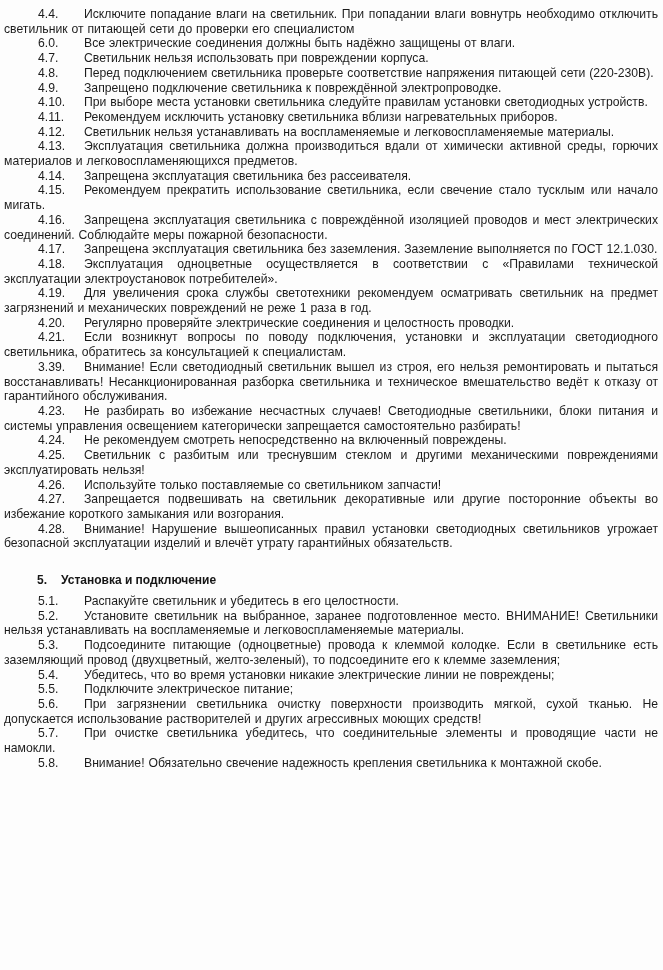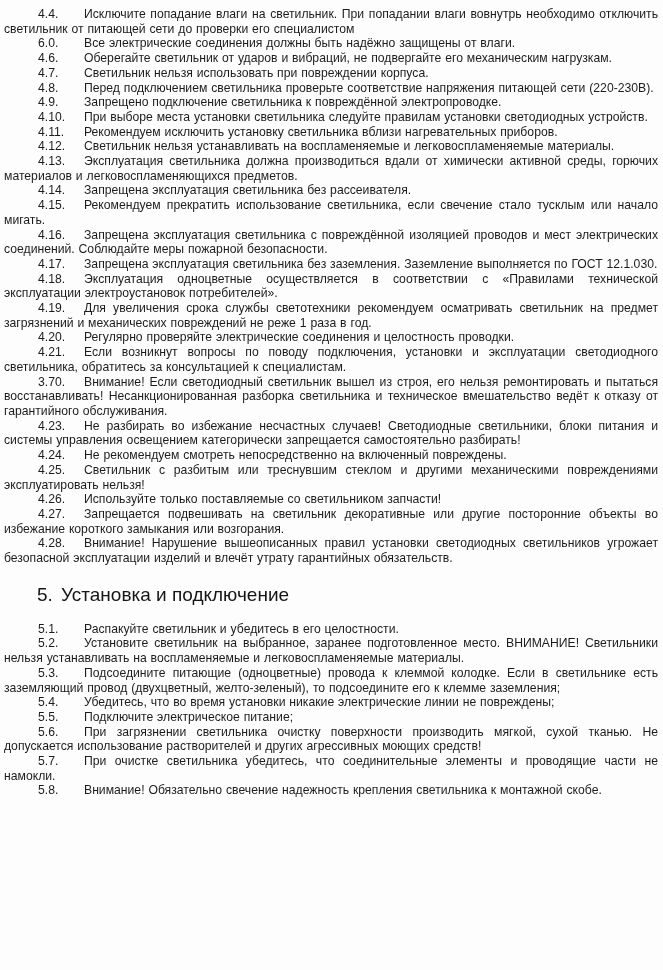--- a/index.html
+++ b/index.html
@@ -27,43 +27,42 @@
     line-height: 14.7px;
     word-spacing: 0.5px;
   }
   p.item .num {
     display: inline-block;
     width: 46px;
     text-indent: 0;
     vertical-align: baseline;
   }
   h2.section-heading {
-    margin: 20px 0 18px 0;
+    margin: 20px 0 5px 0;
     padding-left: 33px;
-    font-size: 19px;
-    font-weight: normal;
+    font-size: 12px;
+    font-weight: bold;
     color: #161616;
     line-height: 18px;
   }
   h2.section-heading .hnum {
     display: inline-block;
     width: 24px;
   }
 </style>
 </head>
 <body>
 
 <div class="page">
 
   <div class="items">
   <p class="item"><span class="num">4.4.</span><span>Исключите попадание влаги на светильник. При попадании влаги вовнутрь необходимо отключить светильник от питающей сети до проверки его специалистом</span></p>
 
   <p class="item"><span class="num">6.0.</span><span>Все электрические соединения должны быть надёжно защищены от влаги.</span></p>
 
-  <p class="item"><span class="num">4.6.</span><span>Оберегайте светильник от ударов и вибраций, не подвергайте его механическим нагрузкам.</span></p>
 
   <p class="item"><span class="num">4.7.</span><span>Светильник нельзя использовать при повреждении корпуса.</span></p>
 
   <p class="item"><span class="num">4.8.</span><span>Перед подключением светильника проверьте соответствие напряжения питающей сети (220-230В).</span></p>
 
   <p class="item"><span class="num">4.9.</span><span>Запрещено подключение светильника к повреждённой электропроводке.</span></p>
 
   <p class="item"><span class="num">4.10.</span><span>При выборе места установки светильника следуйте правилам установки светодиодных устройств.</span></p>
 
   <p class="item"><span class="num">4.11.</span><span>Рекомендуем исключить установку светильника вблизи нагревательных приборов.</span></p>
@@ -81,21 +80,21 @@
   <p class="item"><span class="num">4.17.</span><span>Запрещена эксплуатация светильника без заземления. Заземление выполняется по ГОСТ 12.1.030.</span></p>
 
   <p class="item"><span class="num">4.18.</span><span>Эксплуатация одноцветные осуществляется в соответствии с «Правилами технической эксплуатации электроустановок потребителей».</span></p>
 
   <p class="item"><span class="num">4.19.</span><span>Для увеличения срока службы светотехники рекомендуем осматривать светильник на предмет загрязнений и механических повреждений не реже 1 раза в год.</span></p>
 
   <p class="item"><span class="num">4.20.</span><span>Регулярно проверяйте электрические соединения и целостность проводки.</span></p>
 
   <p class="item"><span class="num">4.21.</span><span>Если возникнут вопросы по поводу подключения, установки и эксплуатации светодиодного светильника, обратитесь за консультацией к специалистам.</span></p>
 
-  <p class="item"><span class="num">3.70.</span><span>Внимание! Если светодиодный светильник вышел из строя, его нельзя ремонтировать и пытаться восстанавливать! Несанкционированная разборка светильника и техническое вмешательство ведёт к отказу от гарантийного обслуживания.</span></p>
+  <p class="item"><span class="num">3.39.</span><span>Внимание! Если светодиодный светильник вышел из строя, его нельзя ремонтировать и пытаться восстанавливать! Несанкционированная разборка светильника и техническое вмешательство ведёт к отказу от гарантийного обслуживания.</span></p>
 
   <p class="item"><span class="num">4.23.</span><span>Не разбирать во избежание несчастных случаев! Светодиодные светильники, блоки питания и системы управления освещением категорически запрещается самостоятельно разбирать!</span></p>
 
   <p class="item"><span class="num">4.24.</span><span>Не рекомендуем смотреть непосредственно на включенный повреждены.</span></p>
 
   <p class="item"><span class="num">4.25.</span><span>Светильник с разбитым или треснувшим стеклом и другими механическими повреждениями эксплуатировать нельзя!</span></p>
 
   <p class="item"><span class="num">4.26.</span><span>Используйте только поставляемые со светильником запчасти!</span></p>
 
   <p class="item"><span class="num">4.27.</span><span>Запрещается подвешивать на светильник декоративные или другие посторонние объекты во избежание короткого замыкания или возгорания.</span></p>

